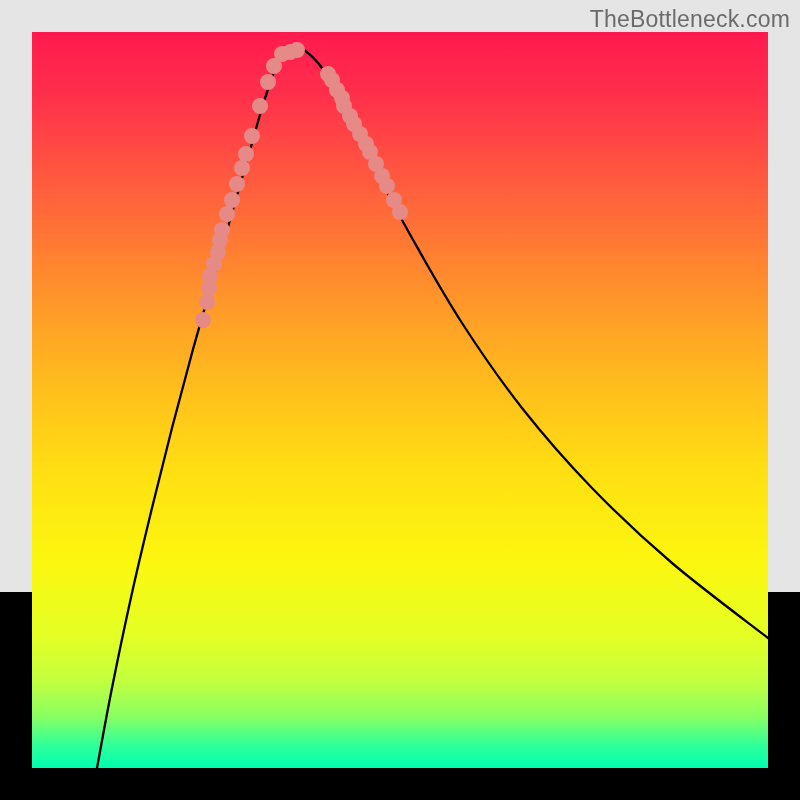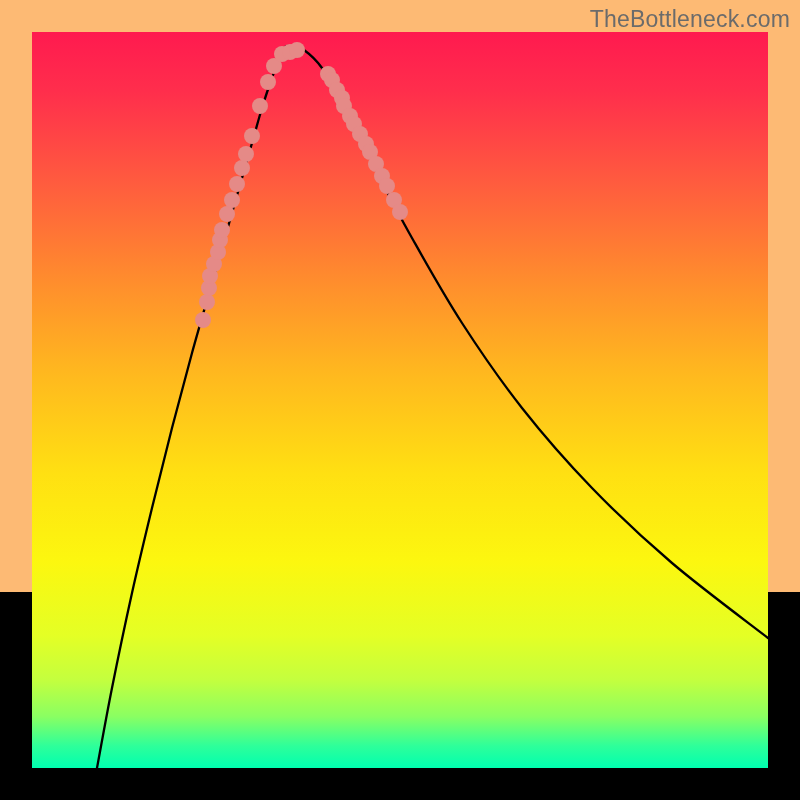--- a/index.html
+++ b/index.html
@@ -10,21 +10,21 @@
     overflow: hidden;
     background: #000;
     font-family: Arial, Helvetica, sans-serif;
   }
   .frame {
     position: absolute;
     left: 0;
     top: 0;
     width: 800px;
     height: 592px;
-    background: #fdba74;
+    background: #e5e5e5;
   }
   .plot-area {
     position: absolute;
     left: 32px;
     top: 32px;
     width: 736px;
     height: 736px;
     overflow: hidden;
   }
   .gradient {

